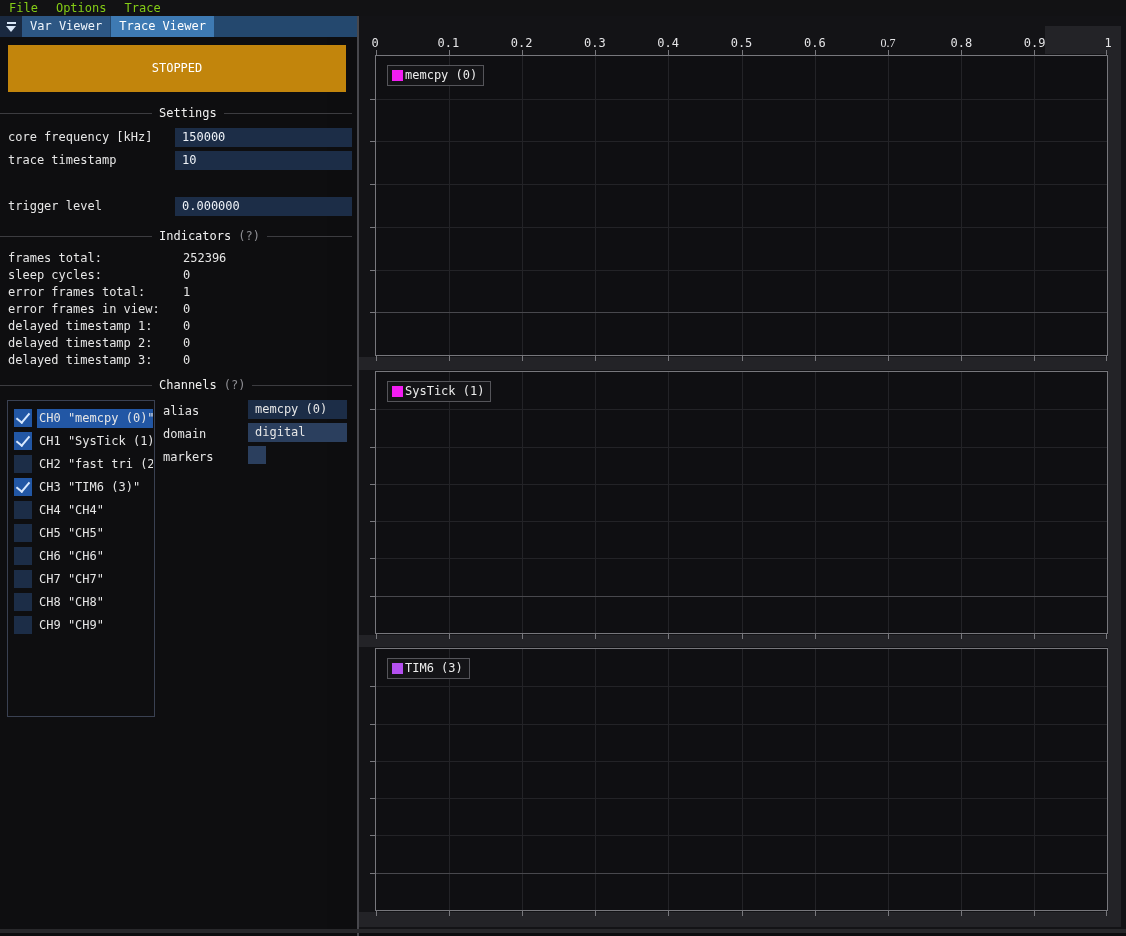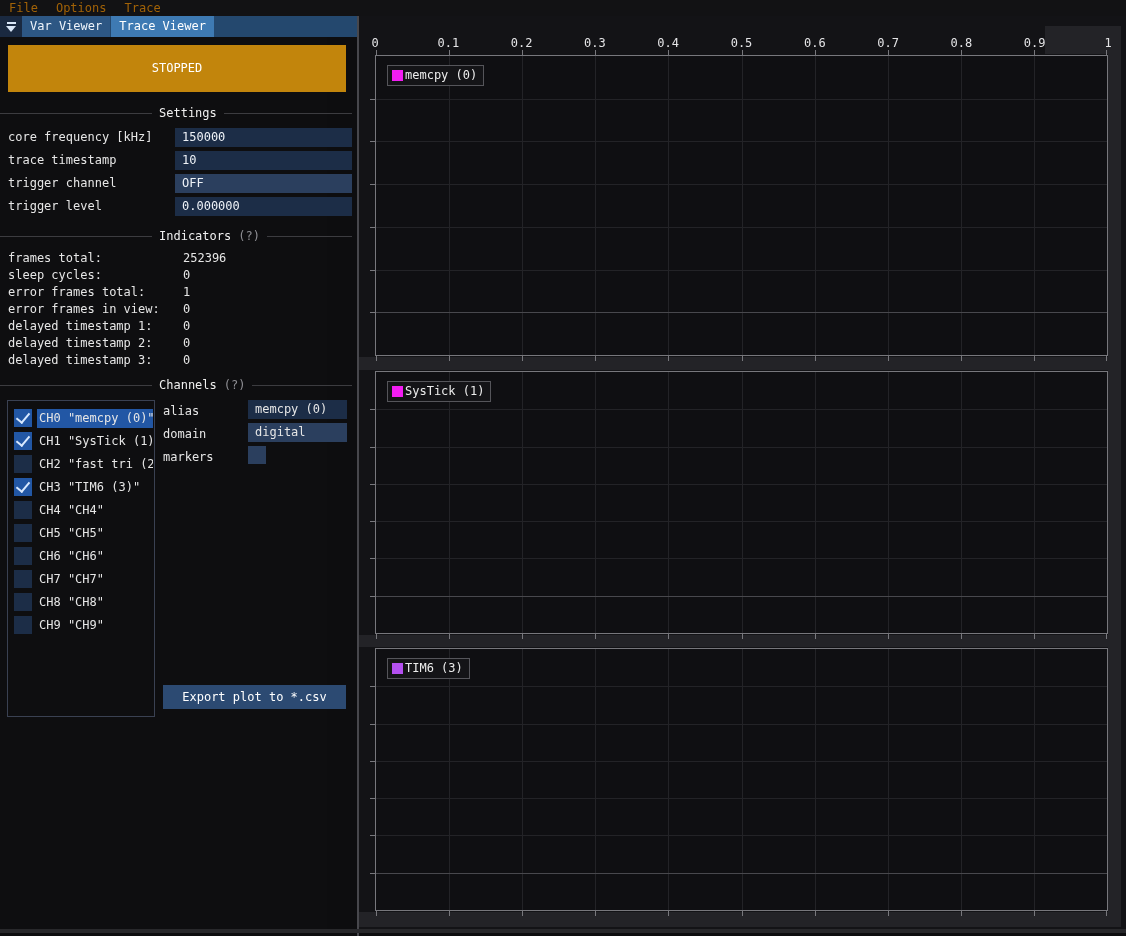--- a/index.html
+++ b/index.html
@@ -3,21 +3,21 @@
 <meta charset="utf-8">
 <style>
   html,body{margin:0;padding:0;width:1126px;height:936px;overflow:hidden;
     background:#0d0d0f;font-family:"DejaVu Sans Mono",monospace;font-size:12px;color:#e6e6e6;}
   *{box-sizing:border-box;}
   .window{position:absolute;inset:0;}
 
   
   .menubar{position:absolute;left:0;top:0;width:1126px;height:16px;background:#121214;
     display:flex;align-items:center;gap:18px;padding-left:9px;}
-  .menu-item{color:#a16207;}
+  .menu-item{color:#84cc16;}
 
   
   .tabbar{position:absolute;left:0;top:16px;width:357px;height:21px;background:#24486e;display:flex;}
   .collapse-box{width:22px;height:21px;background:#1a2940;display:flex;flex-direction:column;
     align-items:center;justify-content:center;}
   .dock-bar{width:9px;height:2px;background:#d9e6f7;}
   .dock-tri{width:0;height:0;border-left:5px solid transparent;border-right:5px solid transparent;
     border-top:6px solid #d9e6f7;margin-top:2px;}
   .tab{padding:0 8px;line-height:21px;background:#2d5784;margin-right:1px;color:#eef4fb;white-space:nowrap;}
   .tab.active{background:#3e7ab3;color:#ffffff;}
@@ -120,24 +120,20 @@
     </div>
     <div class="settings-rows">
         <div class="set-row" style="top: 0px;">
           <span class="lbl">core frequency [kHz]</span>
           <div class="field">150000</div>
         </div>
         <div class="set-row" style="top: 23px;">
           <span class="lbl">trace timestamp</span>
           <div class="field">10</div>
         </div>
-        <div class="set-row" style="top: 46px;">
-          <span class="lbl">trigger channel</span>
-          <div class="field combo">OFF</div>
-        </div>
         <div class="set-row" style="top: 69px;">
           <span class="lbl">trigger level</span>
           <div class="field">0.000000</div>
         </div>
       </div>
 
     <div class="sep-title" style="top:190px">
       <span class="sep-line left"></span>
       <span class="sep-text">Indicators</span>
       <span class="sep-text help">(?)</span>
@@ -223,40 +219,39 @@
         </div>
       </div>
 
     <span class="prop-label alias-label">alias</span>
     <div class="alias-field">memcpy (0)</div>
     <span class="prop-label domain-label">domain</span>
     <div class="domain-field">digital</div>
     <span class="prop-label markers-label">markers</span>
     <div class="cb lighter markers-cb"></div>
 
-    <div class="export-btn">Export plot to *.csv</div>
   </div>
 
   <div class="divider"></div>
 
   <div class="plot-panel">
     <div class="band" style="left:686px;top:10px;width:63px;height:28px"></div>
     <div class="band" style="left:749px;top:10px;width:13px;height:901px"></div>
     <div class="band" style="left:0;top:341px;width:762px;height:13px"></div>
     <div class="band" style="left:0;top:619px;width:762px;height:12px"></div>
     <div class="band" style="left:0;top:896px;width:762px;height:15px"></div>
     <div id="x-ticks">
         <span class="tick-label" style="left: -6px;">0</span>
         <span class="tick-label" style="left: 67.3px;">0.1</span>
         <span class="tick-label" style="left: 140.6px;">0.2</span>
         <span class="tick-label" style="left: 213.9px;">0.3</span>
         <span class="tick-label" style="left: 287.2px;">0.4</span>
         <span class="tick-label" style="left: 360.5px;">0.5</span>
         <span class="tick-label" style="left: 433.8px;">0.6</span>
-        <span class="tick-label" style="left: 507.1px;">0.7</span>
+        <span class="tick-label" style="left: 507.1px; font-family: Liberation Serif, serif;">0.7</span>
         <span class="tick-label" style="left: 580.4px;">0.8</span>
         <span class="tick-label" style="left: 653.7px;">0.9</span>
         <span class="tick-label" style="left: 727px;">1</span>
       </div>
     <div id="subplots">
         <div class="plot" style="top: 39px; height: 301px;">
           <div class="gl-v" style="left: 10%;"></div>
           <div class="gl-v" style="left: 20%;"></div>
           <div class="gl-v" style="left: 30%;"></div>
           <div class="gl-v" style="left: 40%;"></div>

